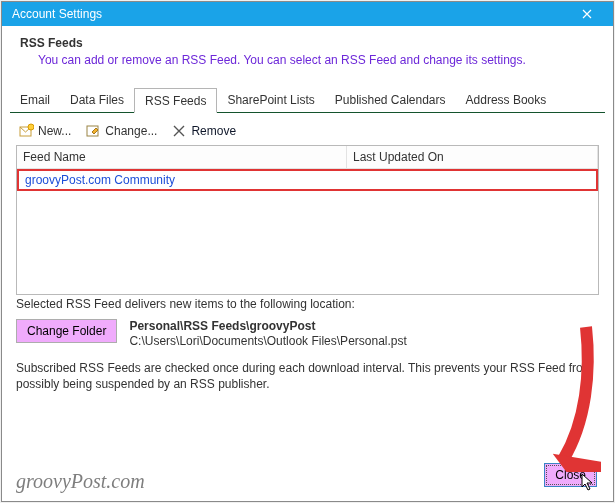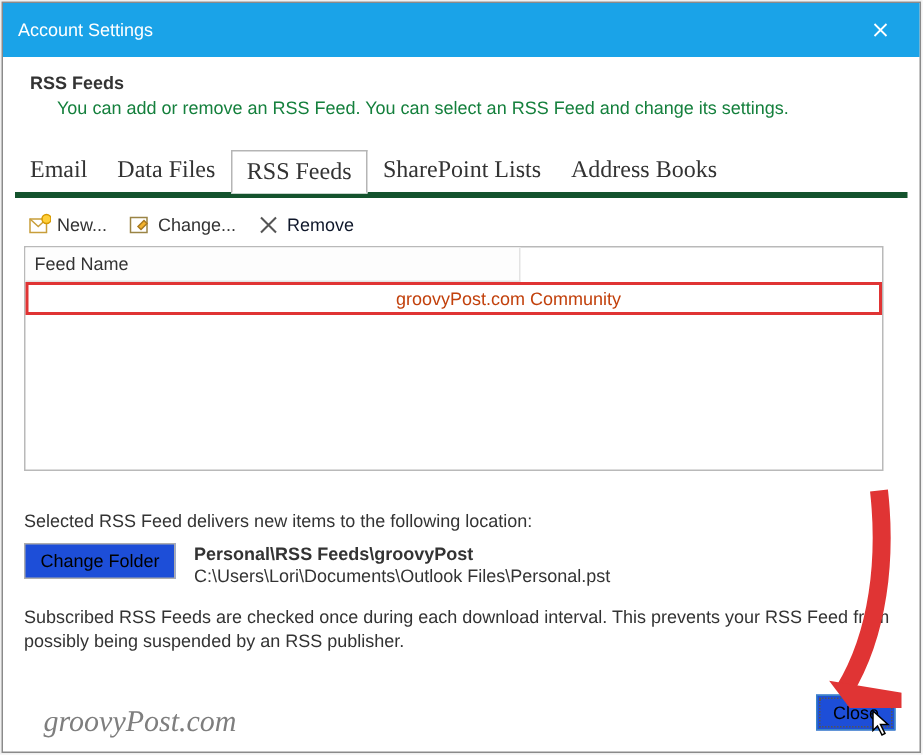--- a/index.html
+++ b/index.html
@@ -18,21 +18,21 @@
     border: 1px solid #8a8a8a;
     width: 613px;
     height: 501px;
     position: absolute;
     top: 1px;
     left: 1px;
   }
   .titlebar {
     background: #1aa3e8;
     color: #fff;
-    height: 36px;
+    height: 24px;
     display: flex;
     align-items: center;
     padding: 0 6px 0 10px;
     font-size: 12px;
     justify-content: space-between;
   }
   .title-x {
     width: 40px;
     height: 30px;
     display: flex;
@@ -46,28 +46,27 @@
   }
   .hdr h1 {
     margin: 0;
     font-size: 12px;
     font-weight: bold;
     color: #333;
   }
   .hdr p {
     margin: 3px 0 0 18px;
     font-size: 12px;
-    color: #15803d;
+    color: #6d28d9;
   }
   .tabs {
     margin: 12px 8px 0 8px;
-    border-bottom: 4px solid #14532d;
-    display: flex;
-    font-size: 16px;
-    font-family: Liberation Serif, serif;
+    border-bottom: 1px solid #14532d;
+    display: flex;
+    font-size: 12px;
   }
   .tab {
     padding: 5px 10px 4px 10px;
     color: #333;
     cursor: pointer;
     position: relative;
     top: 1px;
     white-space: nowrap;
   }
   .tab.active {
@@ -89,21 +88,21 @@
     gap: 4px;
     cursor: pointer;
     color: #333;
   }
   .tb-item.disabled { color: #0f172a; }
   .tb-ico {
     width: 16px; height: 16px;
     display: inline-flex; align-items: center; justify-content: center;
   }
   .listbox {
-    margin: 2px 24px 0 14px;
+    margin: 2px 14px 0 14px;
     border: 1px solid #b9b9b9;
     height: 150px;
     background: #fff;
     display: flex;
     flex-direction: column;
   }
   .lh {
     display: flex;
     font-size: 12px;
     color: #333;
@@ -112,41 +111,40 @@
     padding: 4px 6px;
     border-right: 1px solid #e3e3e3;
     border-bottom: 1px solid #e3e3e3;
     background: #fdfdfd;
   }
   .lh .c1 { width: 330px; }
   .lh .c2 { flex: 1; }
   .lr {
     display: flex;
     font-size: 12px;
-    color: #c2410c;
+    color: #1d4ed8;
     border: 2px solid #e03434;
     margin: 0;
-    justify-content: flex-end;
   }
   .lr > div { padding: 2px 6px; }
   .lr .c1 { width: 328px; }
   .lr .c2 { flex: 1; }
   .below {
-    margin: 26px 14px 0 14px;
+    margin: 2px 14px 0 14px;
     font-size: 12px;
     color: #333;
   }
   .cf-row {
     display: flex;
     align-items: flex-start;
     gap: 12px;
     margin-top: 8px;
   }
   .btn {
-    background: #1d4ed8;
+    background: #f0abfc;
     border: 1px solid #adadad;
     padding: 4px 10px;
     font-size: 12px;
     cursor: pointer;
     font-family: inherit;
   }
   .btn.focus {
     border: 1px solid #3a84c6;
     outline: 1px dotted #555;
     outline-offset: -3px;
@@ -159,21 +157,21 @@
     color: #333;
     line-height: 1.35;
   }
   .footer {
     position: absolute;
     right: 16px;
     bottom: 14px;
   }
   .watermark {
     position: absolute;
-    left: 27px;
+    left: 14px;
     bottom: 8px;
     font-size: 20px;
     color: #7e7e7e;
     font-style: italic;
     font-family: Georgia, serif;
     pointer-events: none;
   }
   .arrow {
     position: absolute;
     right: 12px;
@@ -207,20 +205,21 @@
   <div class="hdr">
     <h1>RSS Feeds</h1>
     <p>You can add or remove an RSS Feed. You can select an RSS Feed and change its settings.</p>
   </div>
 
   <div class="tabs">
     <div class="tab">Email</div>
     <div class="tab">Data Files</div>
     <div class="tab active">RSS Feeds</div>
     <div class="tab">SharePoint Lists</div>
+    <div class="tab">Published Calendars</div>
     <div class="tab">Address Books</div>
   </div>
 
   <div class="toolbar">
     <div class="tb-item">
       <span class="tb-ico">
         <svg viewBox="0 0 16 16">
             <rect x="2" y="4" width="11" height="9" fill="#fff" stroke="#c89e3b"></rect>
             <path d="M2 4 L7.5 9 L13 4" fill="none" stroke="#c89e3b"></path>
             <circle cx="13" cy="4" r="3" fill="#ffcf3a" stroke="#d79a00"></circle>
@@ -243,20 +242,21 @@
             <path d="M3 3 L13 13 M13 3 L3 13" stroke="#555" stroke-width="1.4"></path>
           </svg>
       </span>
       <span>Remove</span>
     </div>
   </div>
 
   <div class="listbox">
     <div class="lh">
       <div class="c1">Feed Name</div>
+      <div class="c2">Last Updated On</div>
     </div>
     <div class="lr">
       <div class="c1">groovyPost.com Community</div>
     </div>
   </div>
 
   <div class="below">
     <div>Selected RSS Feed delivers new items to the following location:</div>
     <div class="cf-row">
       <button class="btn">Change Folder</button>

